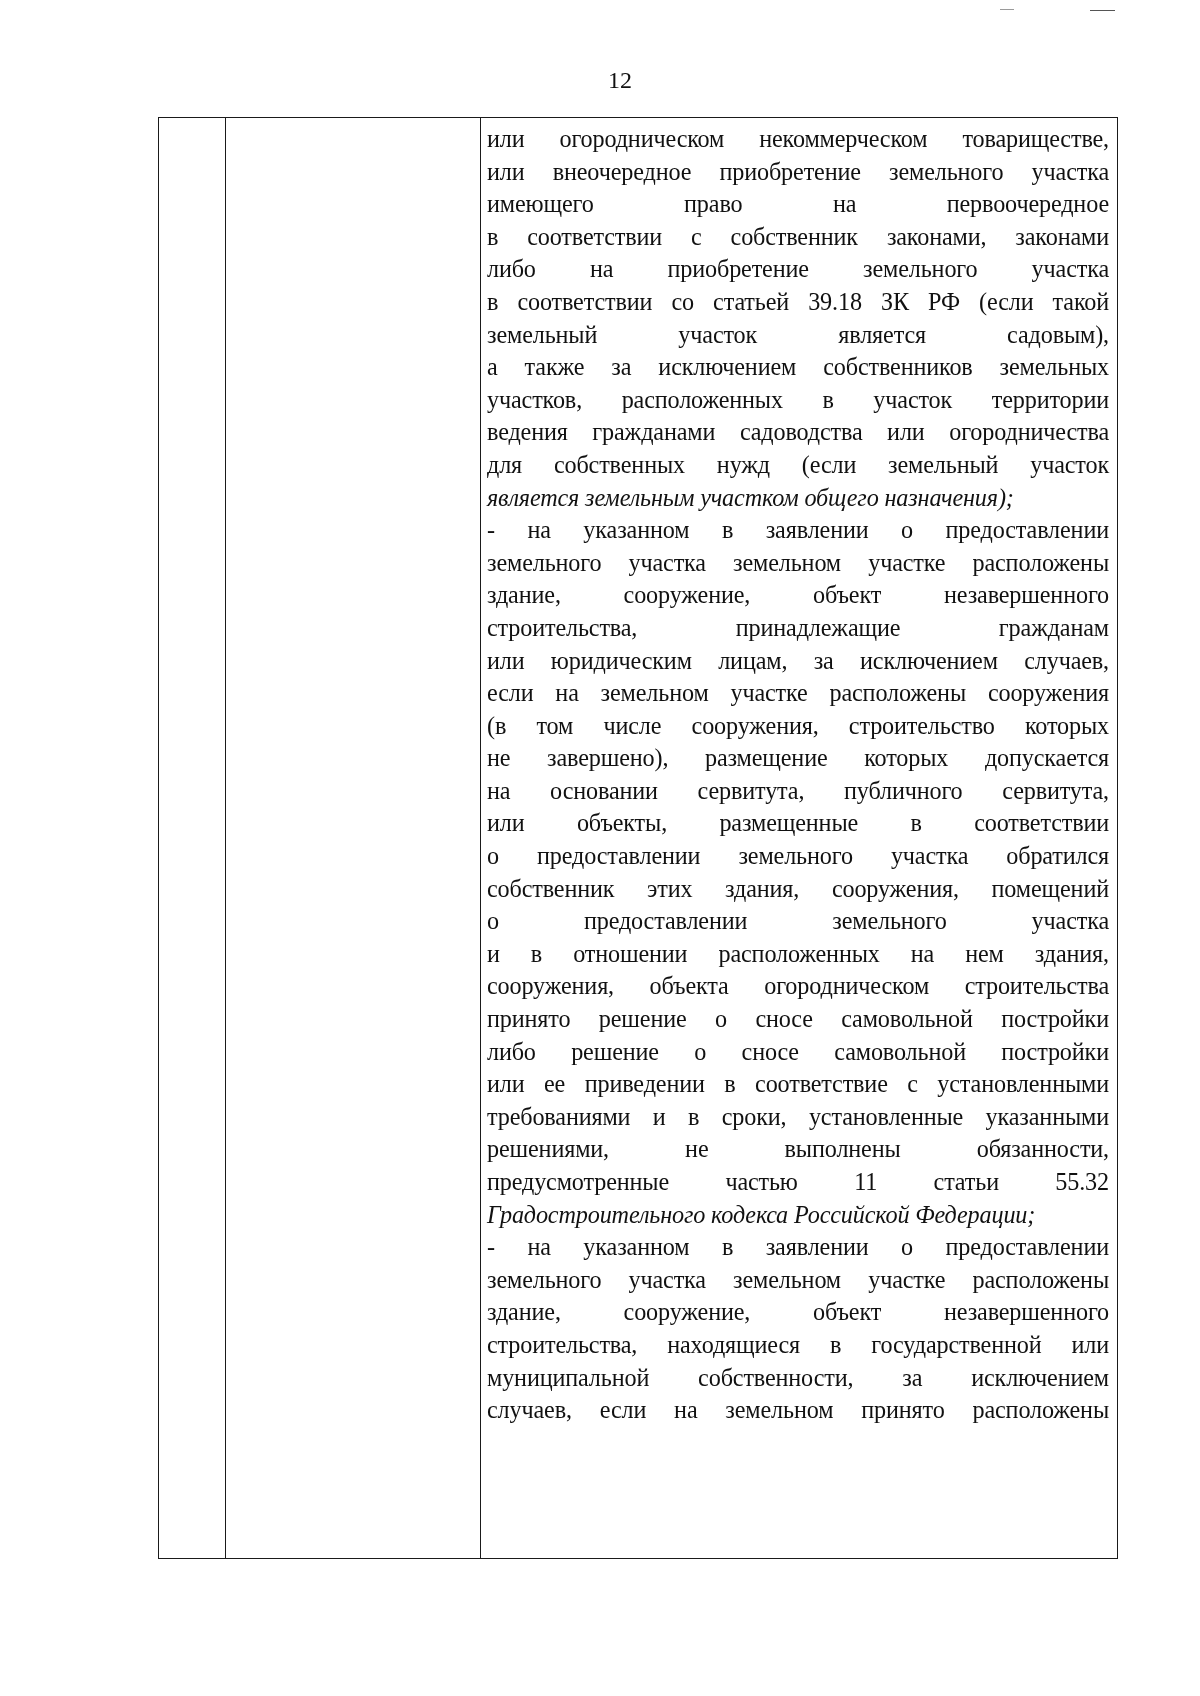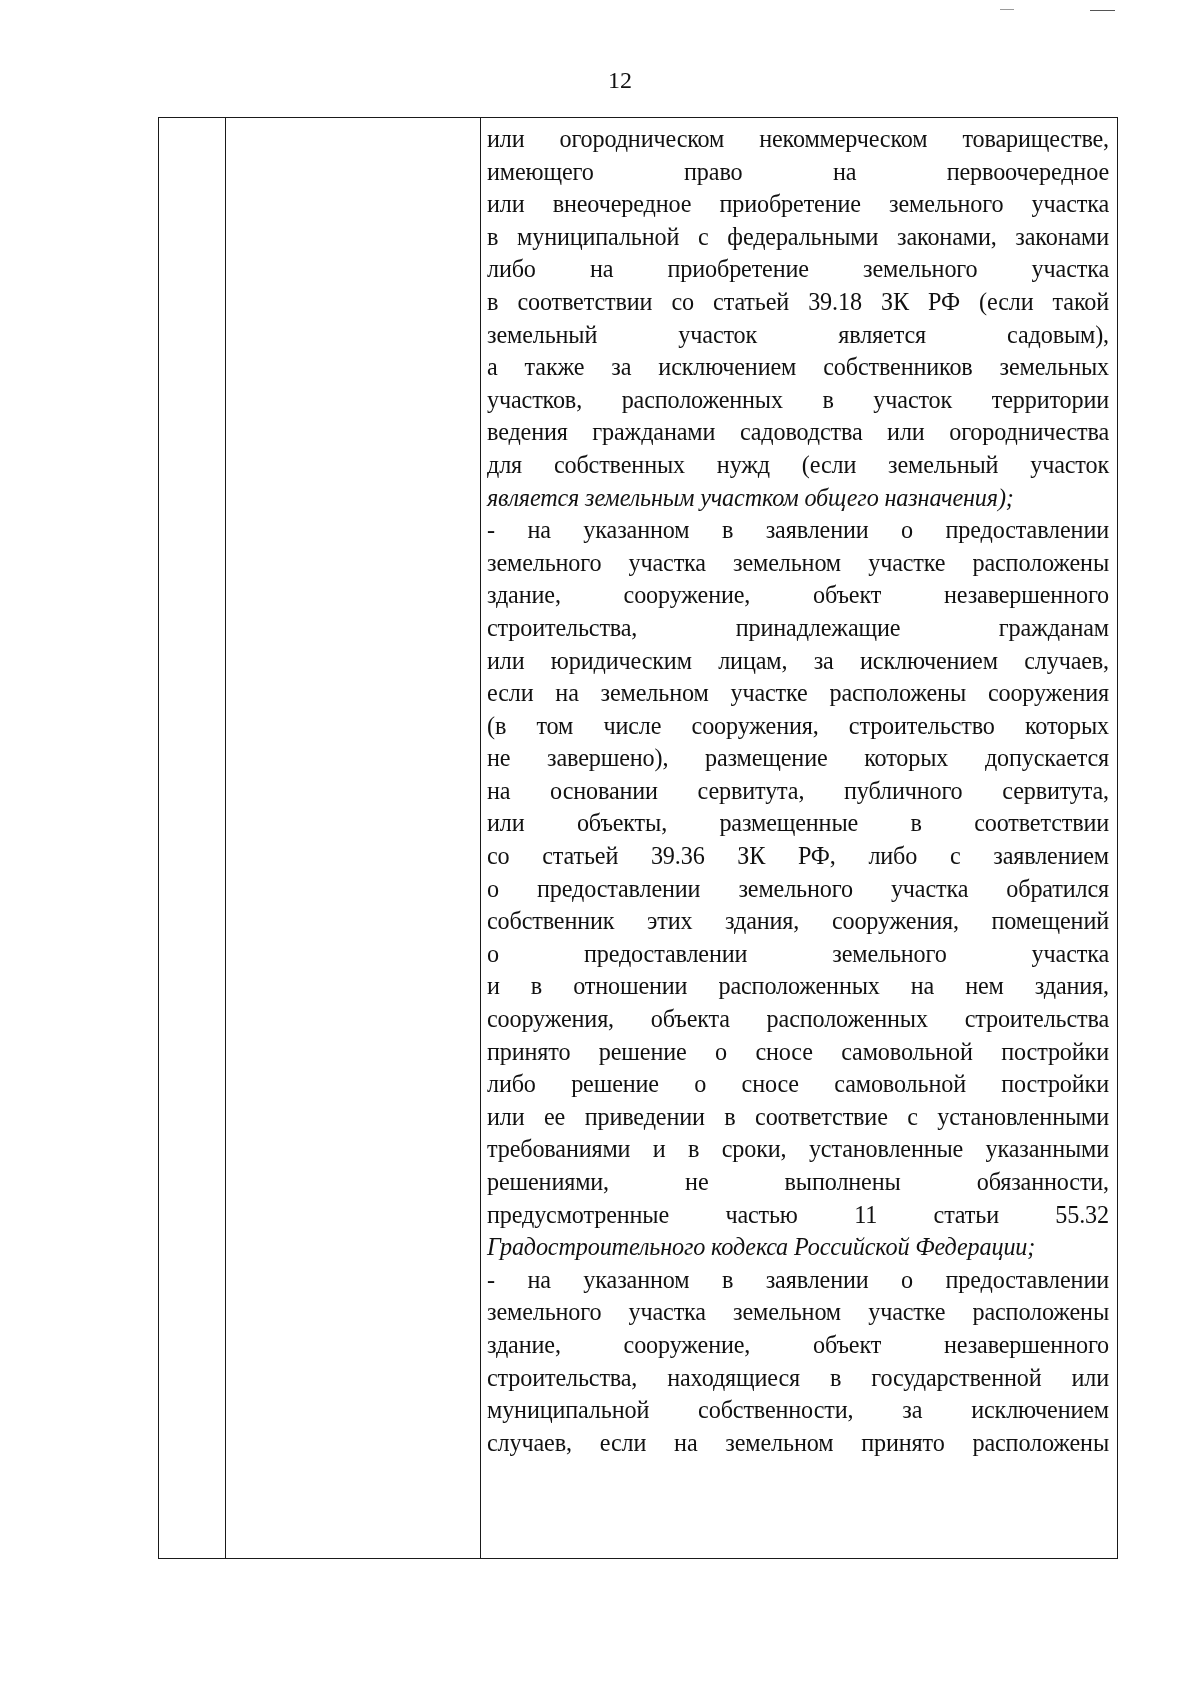--- a/index.html
+++ b/index.html
@@ -24,47 +24,46 @@
 <div class="page-number">12</div>
 
 <div class="scan-mark" style="top:9px;left:1000px;width:14px;"></div>
 <div class="scan-mark" style="top:10px;left:1090px;width:25px;background:#555;"></div>
 
 <div class="doc-table">
   <div class="col col-1"></div>
   <div class="col col-2"></div>
   <div class="col-3" id="col3">
       <span class="line">или огородническом некоммерческом товариществе,</span>
+      <span class="line">или внеочередное приобретение земельного участка</span>
       <span class="line">имеющего право на первоочередное</span>
-      <span class="line">или внеочередное приобретение земельного участка</span>
-      <span class="line">в муниципальной с федеральными законами, законами</span>
+      <span class="line">в соответствии с собственник законами, законами</span>
       <span class="line">либо на приобретение земельного участка</span>
       <span class="line">в соответствии со статьей 39.18 ЗК РФ (если такой</span>
       <span class="line">земельный участок является садовым),</span>
       <span class="line">а также за исключением собственников земельных</span>
       <span class="line">участков, расположенных в участок территории</span>
       <span class="line">ведения гражданами садоводства или огородничества</span>
       <span class="line">для собственных нужд (если земельный участок</span>
       <span class="line last">является земельным участком общего назначения);</span>
       <span class="line">- на указанном в заявлении о предоставлении</span>
       <span class="line">земельного участка земельном участке расположены</span>
       <span class="line">здание, сооружение, объект незавершенного</span>
       <span class="line">строительства, принадлежащие гражданам</span>
       <span class="line">или юридическим лицам, за исключением случаев,</span>
       <span class="line">если на земельном участке расположены сооружения</span>
       <span class="line">(в том числе сооружения, строительство которых</span>
       <span class="line">не завершено), размещение которых допускается</span>
       <span class="line">на основании сервитута, публичного сервитута,</span>
       <span class="line">или объекты, размещенные в соответствии</span>
-      <span class="line">со статьей 39.36 ЗК РФ, либо с заявлением</span>
       <span class="line">о предоставлении земельного участка обратился</span>
       <span class="line">собственник этих здания, сооружения, помещений</span>
       <span class="line">о предоставлении земельного участка</span>
       <span class="line">и в отношении расположенных на нем здания,</span>
-      <span class="line">сооружения, объекта расположенных строительства</span>
+      <span class="line">сооружения, объекта огородническом строительства</span>
       <span class="line">принято решение о сносе самовольной постройки</span>
       <span class="line">либо решение о сносе самовольной постройки</span>
       <span class="line">или ее приведении в соответствие с установленными</span>
       <span class="line">требованиями и в сроки, установленные указанными</span>
       <span class="line">решениями, не выполнены обязанности,</span>
       <span class="line">предусмотренные частью 11 статьи 55.32</span>
       <span class="line last">Градостроительного кодекса Российской Федерации;</span>
       <span class="line">- на указанном в заявлении о предоставлении</span>
       <span class="line">земельного участка земельном участке расположены</span>
       <span class="line">здание, сооружение, объект незавершенного</span>

